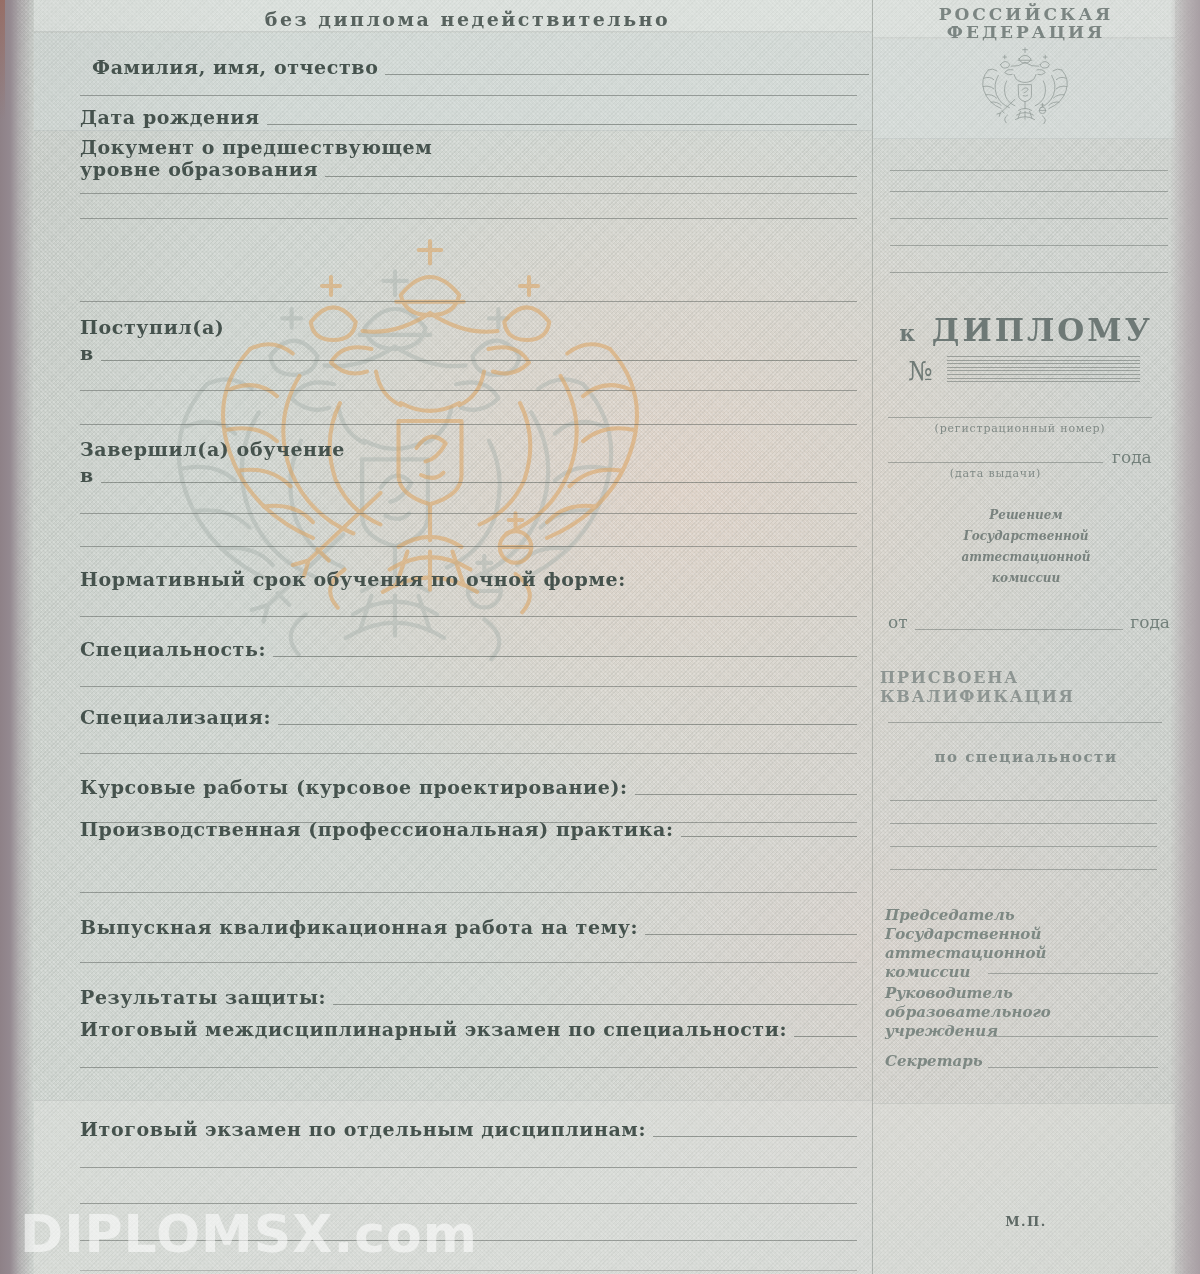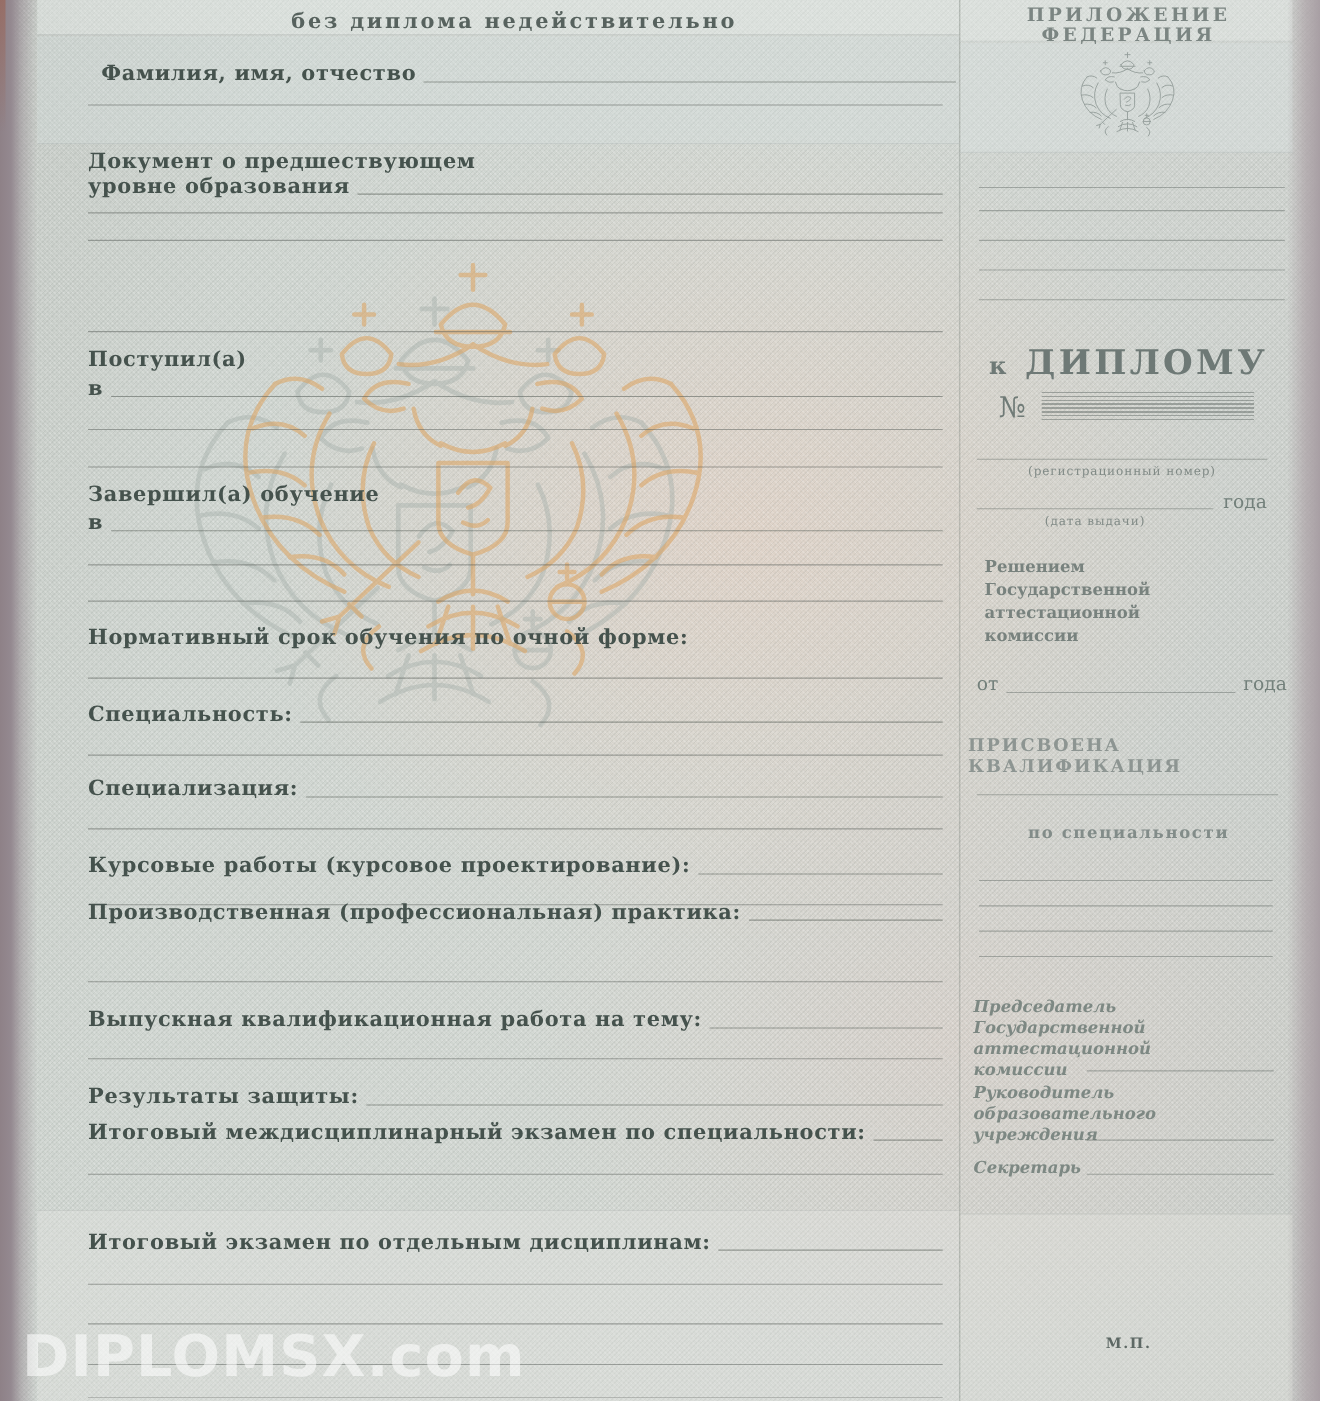--- a/index.html
+++ b/index.html
@@ -62,22 +62,22 @@
   .applique-1 { position:absolute; left:885px; top:288px; width:282px; text-align:center;
     font-weight:bold; font-size:22px; letter-spacing:5px; color:#6e7976; }
   .applique-2 { position:absolute; left:885px; top:312px; width:282px; text-align:center;
     font-weight:bold; font-size:31px; letter-spacing:3px; color:#6e7976; }
   .applique-2 .small-k { font-size:22px; font-weight:bold; letter-spacing:3px; }
   .num-sign { position:absolute; left:908px; top:356px; font-size:26px; color:#707b77; }
   .num-hatch { position:absolute; left:947px; top:356px; width:193px; height:28px;
     background:repeating-linear-gradient(180deg, rgba(108,116,112,0.55) 0 1px, rgba(108,116,112,0) 1px 3.6px); }
   .caption { position:absolute; font-size:11px; letter-spacing:0.8px; color:#808a86; text-align:center; }
   .year-word { position:absolute; font-size:17px; color:#73807b; }
-  .decision { position:absolute; left:895px; top:505px; width:262px; text-align:left;
-    font-weight:bold; font-size:15px; line-height:21px; color:#78827e; }
+  .decision { position:absolute; left:895px; top:505px; width:262px; text-align:center;
+    font-style:italic; font-weight:bold; font-size:12px; line-height:21px; color:#78827e; }
   .ot-row { position:absolute; left:888px; top:612px; width:282px; display:flex; align-items:flex-end;
     font-size:17px; color:#73807b; }
   .qual { position:absolute; left:880px; top:668px; width:292px; text-align:left;
     font-size:16px; letter-spacing:1.8px; color:#8d9592; font-weight:bold; }
   .by-spec { position:absolute; left:885px; top:748px; width:282px; text-align:center;
     font-size:15px; letter-spacing:1.5px; color:#828c89; font-weight:bold; }
   .sig-label { position:absolute; left:885px; width:160px;
     font-style:italic; font-weight:bold; font-size:15px; line-height:19px; color:#7d8883; }
   .stamp { position:absolute; left:885px; top:1214px; width:282px; text-align:center;
     font-weight:bold; font-size:13px; letter-spacing:1.5px; color:#5d6864; }
@@ -162,20 +162,24 @@
   </svg>
 
   <div class="top-note">без диплома недействительно</div>
 
   <div class="row" style="left:80px; top:58px; width:777px;margin-left:12px;">
     <span class="lbl">Фамилия, имя, отчество</span>
     <div class="fill"></div>
   </div>
   <div class="hline" style="left:80px; top:95px; width:777px;"></div>
 
+  <div class="row" style="left:80px; top:108px; width:777px;">
+    <span class="lbl">Дата рождения</span>
+    <div class="fill"></div>
+  </div>
 
   <span class="lbl" style="position:absolute; left:80px; top:138px;">Документ о предшествующем</span>
   <div class="row" style="left:80px; top:160px; width:777px;">
     <span class="lbl">уровне образования</span>
     <div class="fill"></div>
   </div>
   <div class="hline" style="left:80px; top:193px; width:777px;"></div>
   <div class="hline" style="left:80px; top:218px; width:777px;"></div>
 
   <div class="hline" style="left:80px; top:301px; width:777px;"></div>
@@ -242,21 +246,21 @@
 
   <div class="row" style="left:80px; top:1120px; width:777px;">
     <span class="lbl">Итоговый экзамен по отдельным дисциплинам:</span>
     <div class="fill"></div>
   </div>
   <div class="hline" style="left:80px; top:1167px; width:777px;"></div>
   <div class="hline" style="left:80px; top:1203px; width:777px;"></div>
   <div class="hline" style="left:80px; top:1240px; width:777px;"></div>
   <div class="hline" style="left:80px; top:1270px; width:777px; opacity:0.6;"></div>
 
-  <div class="country" style="top:6px;">ПРИЛОЖЕНИЕ</div>
+  <div class="country" style="top:6px;">РОССИЙСКАЯ</div>
   <div class="country" style="top:24px;">ФЕДЕРАЦИЯ</div>
 
   <svg class="arms-small" style="color:#8e9894; opacity:0.9">
     <use href="#dheagle" width="104" height="92"></use>
   </svg>
 
   <div class="hline-r" style="left:890px; top:170px; width:278px;"></div>
   <div class="hline-r" style="left:890px; top:191px; width:278px;"></div>
   <div class="hline-r" style="left:890px; top:218px; width:278px;"></div>
   <div class="hline-r" style="left:890px; top:245px; width:278px;"></div>

